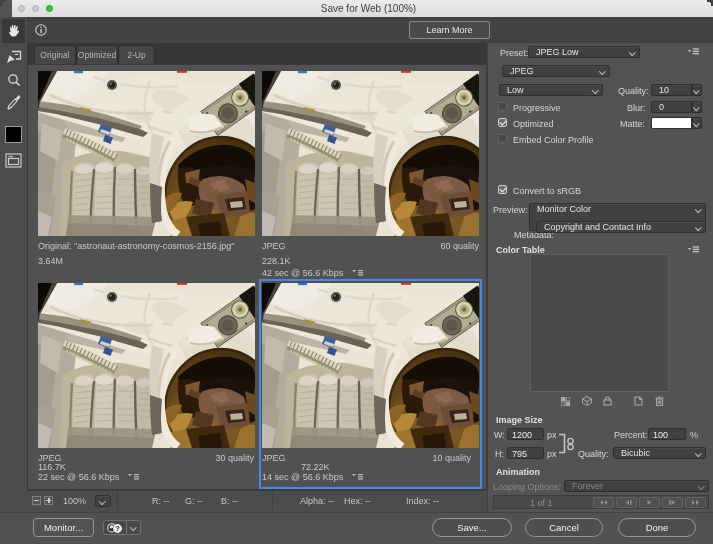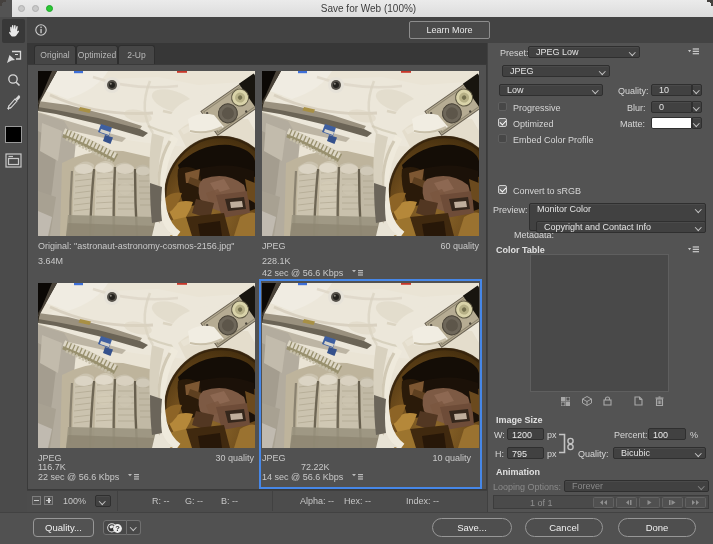--- a/index.html
+++ b/index.html
@@ -477,21 +477,21 @@
 <div class="abs" style="left:117px;top:491px;width:1px;height:20px;background:#414141"></div>
 <div class="abs" style="left:272px;top:491px;width:1px;height:20px;background:#414141"></div>
 <div class="st abs" style="left:152px;">R: --</div>
 <div class="st abs" style="left:185px;">G: --</div>
 <div class="st abs" style="left:221px;">B: --</div>
 <div class="st abs" style="left:292px;margin-left:8px;">Alpha: --</div>
 <div class="st abs" style="left:344px;">Hex: --</div>
 <div class="st abs" style="left:406px;">Index: --</div>
 
 <div id="bottombar" class="abs"></div>
-<div class="btn abs" style="left:33px;top:518px;width:61px;border-radius:4px;background:#525252;">Quality...</div>
+<div class="btn abs" style="left:33px;top:518px;width:61px;border-radius:4px;background:#525252;">Monitor...</div>
 <div class="abs" style="left:103px;top:520px;width:24px;height:15px;background:#484848;border:1px solid #707070;border-radius:3px 0 0 3px;"></div>
 <div class="abs" style="left:127px;top:520px;width:14px;height:15px;background:#484848;border:1px solid #707070;border-left:none;border-radius:0 3px 3px 0;"></div>
 <span class="chev abs" style="left:131px;top:525px;"></span>
 <svg class="abs" style="left:106px;top:522px" width="18" height="12" viewBox="0 0 18 12">
   <circle cx="5.8" cy="5.8" r="4.6" fill="#e8e8e8"></circle>
   <circle cx="5.8" cy="5.8" r="3.6" fill="#333"></circle>
   <path d="M3.5 4.5 Q5.5 2.5 8 4 Q7 6 5 6.5 Q3.8 6.8 3.5 4.5 Z" fill="#e8e8e8"></path>
   <circle cx="11.5" cy="6.5" r="4.4" fill="#ececec"></circle>
   <text x="11.5" y="9.4" font-size="7.5" text-anchor="middle" fill="#2e2e2e" font-family="Liberation Sans" font-weight="bold">?</text>
 </svg>

